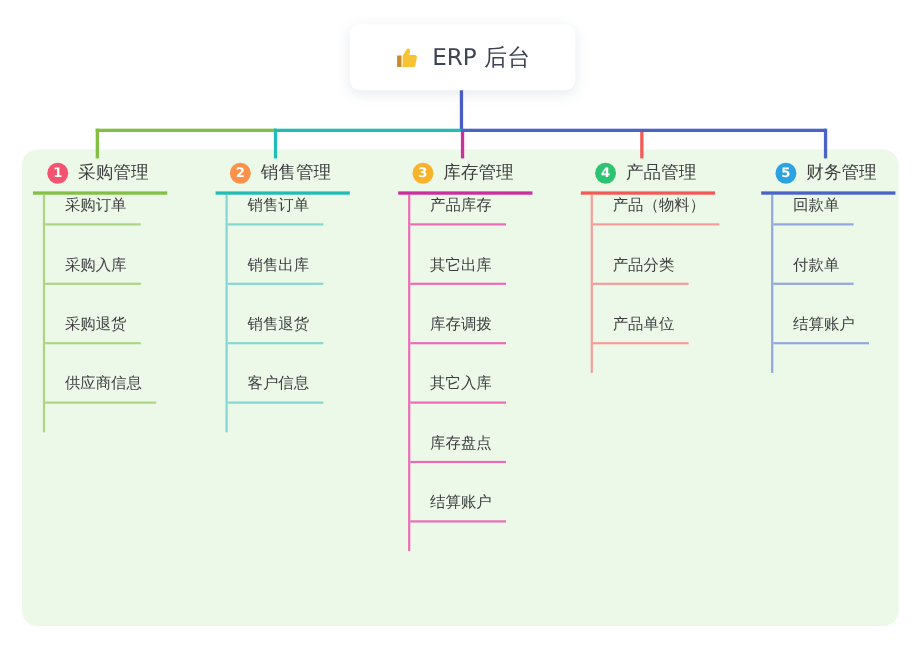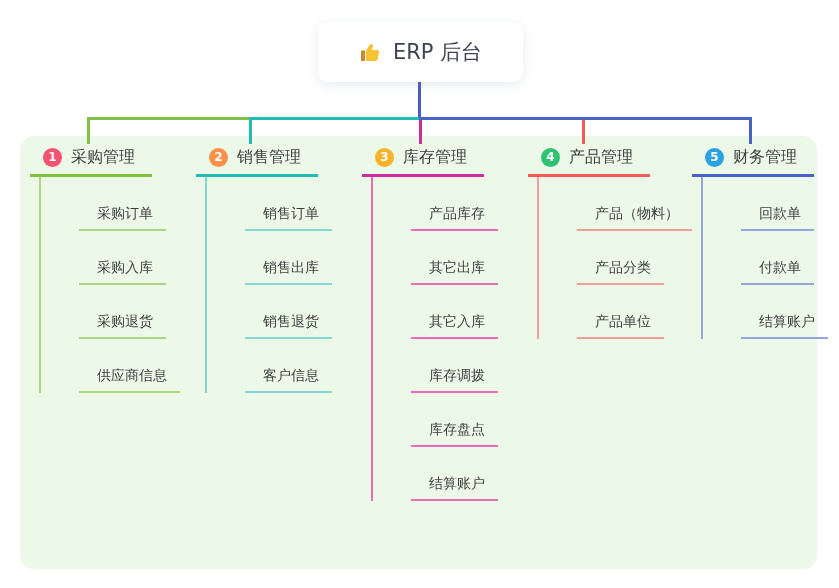--- a/index.html
+++ b/index.html
@@ -23,21 +23,21 @@
 
   
   .branch { position:absolute; top:146px; color:#3d3f3f; }
   .branch-header { display:inline-flex; align-items:center; gap:9px;
     padding:0 17px 6px 13px; border-bottom:3px solid var(--line,#999);
     font-size:16px; line-height:22px; white-space:nowrap; }
   .badge { width:19px; height:19px; border-radius:50%; background:var(--badge,#999);
     color:#fff; font-size:12px; font-weight:bold; display:inline-flex;
     align-items:center; justify-content:center; flex:0 0 auto; }
   .branch-items { margin-left:9px; border-left:2px solid var(--sub,#ccc); }
-  .sub-item { height:54px; display:flex; align-items:flex-end;padding-left:38px; }
+  .sub-item { height:54px; display:flex; align-items:flex-start; }
   .sub-label { display:inline-block; border-bottom:2px solid var(--sub,#ccc);
     padding:0 13px 6px 18px; font-size:14px; line-height:20px;
     color:#3d3f3f; white-space:nowrap; }
 </style>
 </head>
 <body>
 
 <div class="canvas">
 
   <div class="panel" style="background: rgb(236, 248, 232);"></div>
@@ -110,24 +110,24 @@
       <span>库存管理</span>
     </div>
     <div class="branch-items">
         <div class="sub-item">
           <span class="sub-label">产品库存</span>
         </div>
         <div class="sub-item">
           <span class="sub-label">其它出库</span>
         </div>
         <div class="sub-item">
-          <span class="sub-label">其它入库</span>
+          <span class="sub-label">库存调拨</span>
         </div>
         <div class="sub-item">
-          <span class="sub-label">库存调拨</span>
+          <span class="sub-label">其它入库</span>
         </div>
         <div class="sub-item">
           <span class="sub-label">库存盘点</span>
         </div>
         <div class="sub-item">
           <span class="sub-label">结算账户</span>
         </div>
       </div>
   </div>
 

